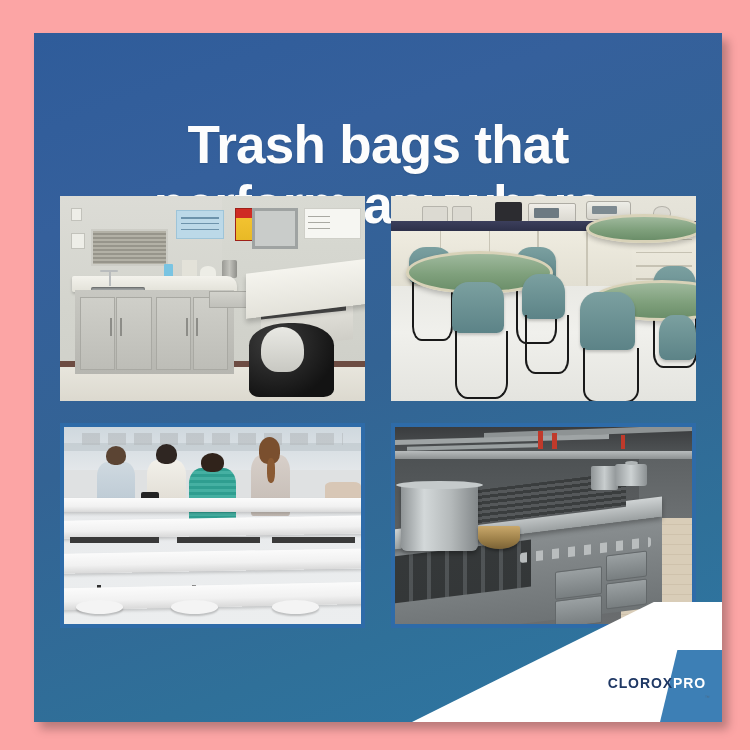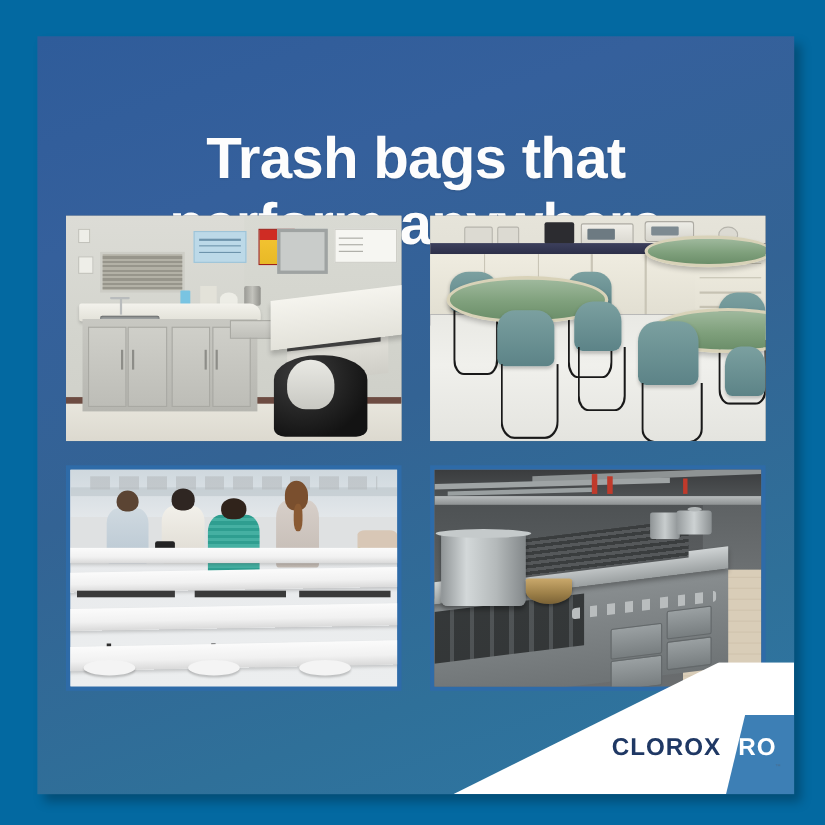--- a/index.html
+++ b/index.html
@@ -2,21 +2,21 @@
 <html><head>
 <meta charset="utf-8">
 <title>Trash bags that perform anywhere</title>
 <style>
   html,body{margin:0;padding:0;}
   body{
     width:750px;height:750px;overflow:hidden;
     background:#ffffff;
     font-family:"Liberation Sans","DejaVu Sans",sans-serif;
   }
-  .stage{position:relative;width:750px;height:750px;background:#0369a1;}
+  .stage{position:relative;width:750px;height:750px;background:#fca5a5;}
 
   
   .panel{
     position:absolute;left:34px;top:33px;width:688px;height:689px;
     background:linear-gradient(160deg,#2f5c9a 0%,#35609c 22%,#336394 48%,#2f7099 78%,#2e77a4 100%);
     overflow:hidden;
     box-shadow:6px 7px 9px rgba(0,0,0,.26);
   }
 
   
@@ -187,21 +187,21 @@
     position:absolute;right:0;bottom:0;width:310px;height:120px;background:#ffffff;
     clip-path:polygon(100% 0%,100% 100%,0% 100%,78% 0%);
   }
   .probox{
     position:absolute;right:0;bottom:0;width:62px;height:72px;
     background:#3d7fb5;
     clip-path:polygon(28% 0%,100% 0%,100% 100%,0% 100%);
   }
   .logotext{
     position:absolute;right:16px;bottom:32px;
-    font-size:22px;font-weight:700;letter-spacing:.9px;
+    font-size:14px;font-weight:700;letter-spacing:.9px;
     white-space:nowrap;line-height:1;
   }
   .logotext .clorox{color:#1f3864;}
   .logotext .pro{color:#ffffff;}
   .tm{position:absolute;right:12px;bottom:22px;font-size:5px;color:#4a6b8a;letter-spacing:.3px;}
 </style>
 </head>
 <body>
 
 <div class="stage">

